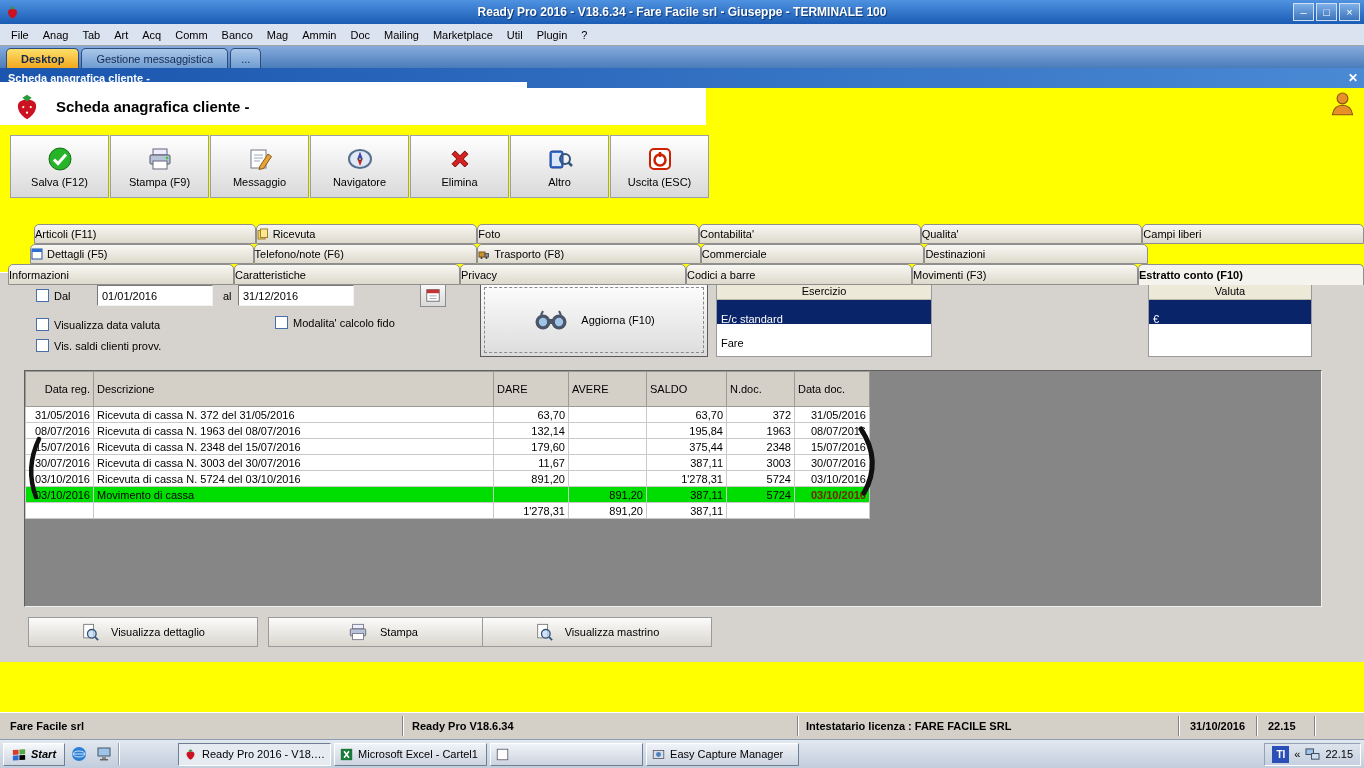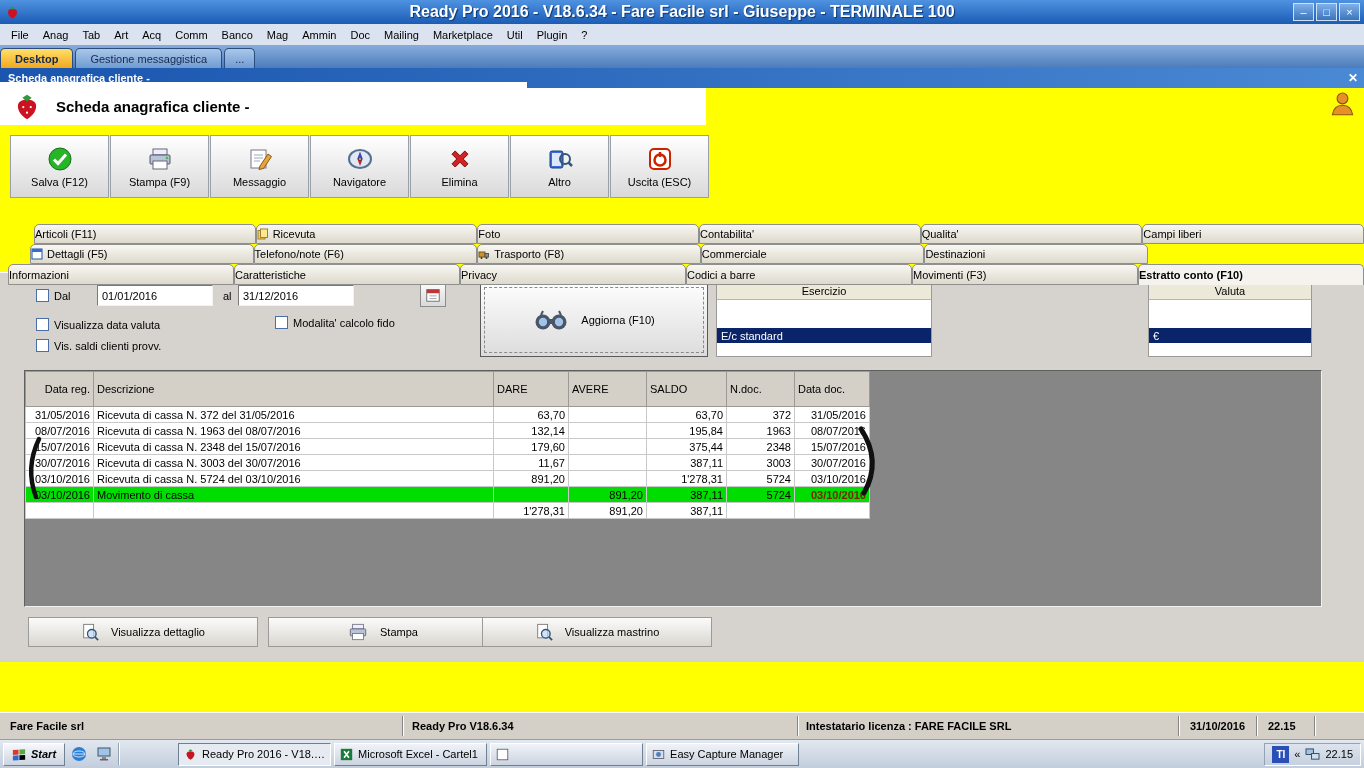--- a/index.html
+++ b/index.html
@@ -5,33 +5,33 @@
   * { margin:0; padding:0; box-sizing:border-box; }
   html,body { width:1364px; height:768px; overflow:hidden; }
   body { position:relative; background:#ffff00; font-family:"Liberation Sans",sans-serif; font-size:11px; color:#000; }
   svg { display:block; }
 
   
   .titlebar { position:absolute; left:0; top:0; width:1364px; height:24px;
     background:linear-gradient(#4f92e0,#1b5cb5); display:flex; align-items:center; }
   .titlebar .app-ic { margin-left:5px; z-index:2; }
   .tb-title { position:absolute; left:0; right:0; text-align:center; color:#fff; font-weight:bold;
-    font-size:16px; text-shadow:1px 1px 1px #0a3570; }
+    font-size:12px; text-shadow:1px 1px 1px #0a3570; }
   .win-controls { margin-left:auto; display:flex; gap:2px; padding-right:4px; z-index:2; }
   .win-btn { width:21px; height:18px; background:linear-gradient(#7fb0e8,#3b74bc); border:1px solid #cfe0f4;
     color:#fff; font-size:11px; line-height:16px; text-align:center; cursor:default; }
 
   
   .menubar { position:absolute; top:24px; left:0; width:1364px; height:22px; background:#dbe3f0;
     border-bottom:1px solid #a3a3a3; display:flex; align-items:center; padding-left:4px; }
   .menu-item { padding:3px 7px; }
 
   
   .worktabs { position:absolute; top:46px; left:0; width:1364px; height:22px;
-    background:linear-gradient(#86abdd,#4b7cba); display:flex; align-items:flex-end; gap:2px; }
+    background:linear-gradient(#86abdd,#4b7cba); display:flex; align-items:flex-end; padding-left:6px; gap:2px; }
   .wtab { height:20px; padding:0 14px; display:flex; align-items:center; border:1px solid #2a4d7e;
     border-bottom:none; border-radius:5px 5px 0 0; color:#15294e; }
   .wtab.active { background:linear-gradient(#ffe06a,#f2a71f); font-weight:bold; }
   .wtab.blue { background:linear-gradient(#aac7e8,#6f9cd2); }
   .wtab.more { padding:0 10px; }
 
   
   .mdi-caption { position:absolute; top:68px; left:0; width:1364px; height:20px;
     background:linear-gradient(90deg,#1a55ae,#4a89d4); color:#fff; font-weight:bold; display:flex;
     align-items:center; padding-left:8px; }
@@ -73,21 +73,21 @@
 
   .aggiorna { position:absolute; left:480px; top:10px; width:228px; height:74px;
     background:linear-gradient(#fdfdfd,#dcdcdc); border:1px solid #5a5a5a; display:flex; align-items:center;
     justify-content:center; gap:12px; }
   .aggiorna:after { content:""; position:absolute; inset:3px; border:1px dashed #8a8a8a; }
 
   .listgroup { position:absolute; top:10px; height:74px; border:1px solid #9a9a9a; background:#fff;
     display:flex; flex-direction:column; }
   .grp-title { height:16px; background:#ece9d8; border-bottom:1px solid #b9b5a9; text-align:center; line-height:15px; }
   .listbox { flex:1; background:#fff; overflow:hidden; }
-  .opt { height:15px; line-height:15px; padding:1px 4px;margin-top:28px; }
+  .opt { height:15px; line-height:15px; padding:12px 4px; }
   .opt.sel { background:#0a246a; color:#fff; }
 
   
   .grid-wrap { position:absolute; left:24px; top:97px; width:1298px; height:237px; background:#868686;
     border:1px solid; border-color:#5f5f5f #f0f0f0 #f0f0f0 #5f5f5f; }
   table.grid { border-collapse:collapse; table-layout:fixed; width:844px; font-size:11px; }
   .grid th { background:#d4d0c8; border:1px solid #9c9a94; font-weight:normal; height:21px; padding:11px 3px;
     text-align:left; overflow:hidden; white-space:nowrap; }
   .grid th:nth-child(1) { text-align:right; }
   .grid td { background:#fff; border:1px solid #c9c9c9; height:16px; padding:0 3px; overflow:hidden; white-space:nowrap; }

